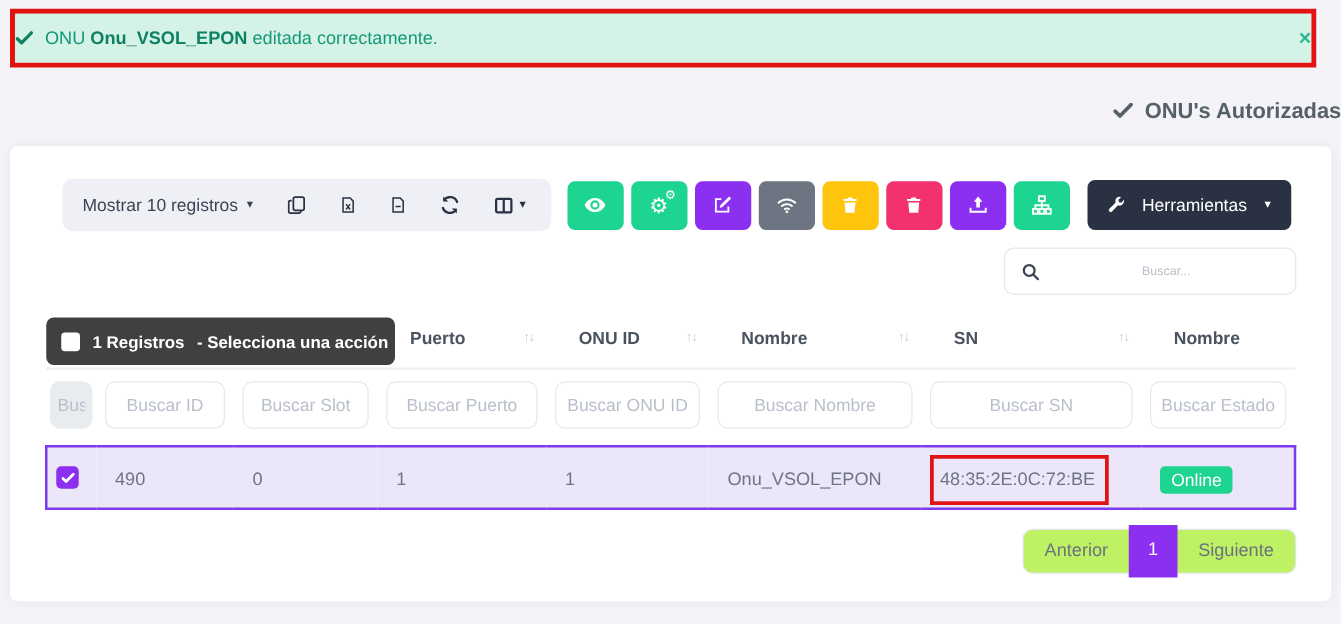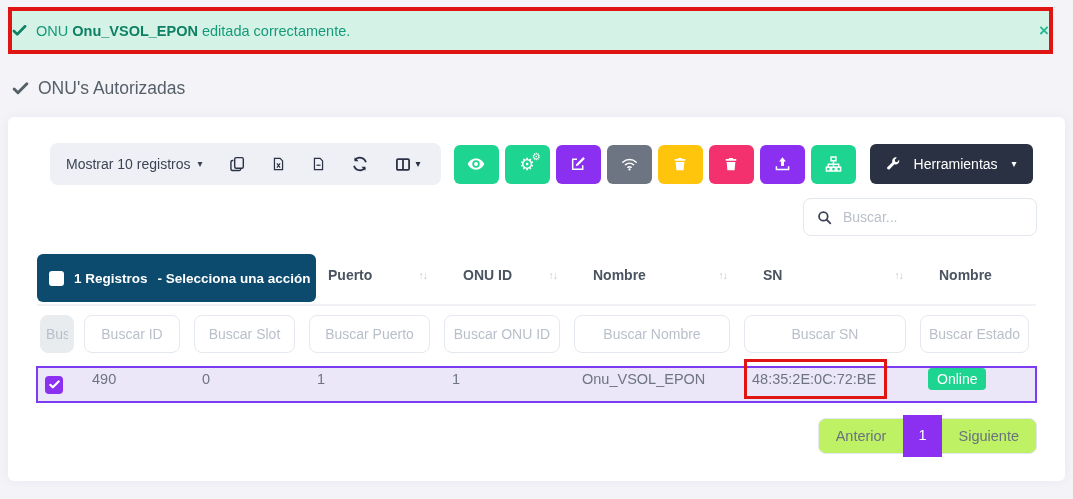--- a/index.html
+++ b/index.html
@@ -28,21 +28,21 @@
   .alert-msg b{ color:#0e8063; font-weight:700; }
   .alert-close{
     margin-left:auto; color:#27b894; font-size:17px; font-weight:700;
     cursor:pointer; line-height:1;
   }
 
   
   .page-title{
     display:flex; align-items:center; gap:9px;
     margin:24px 0 0 12px;
-    color:#566069; font-size:17.5px; font-weight:400;
+    color:#566069; font-size:17.5px; font-weight:700;justify-content:flex-end;
   }
 
   
   .card{
     background:#fff;
     margin:18px 8px 0 8px;
     border-radius:6px;
     box-shadow:0 0 12px rgba(40,40,80,.05);
     padding:26px 28px 20px 28px;
     height:364px;
@@ -86,50 +86,50 @@
 
   
   .search-row{ display:flex; justify-content:flex-end; margin-top:13px; }
   .search-box{
     width:234px; height:38px;
     border:1px solid #e3e7ee; border-radius:8px; background:#fff;
     display:flex; align-items:center; gap:11px; padding:0 13px;
     color:#3c4354;
   }
   .search-box input{
-    border:none; outline:none; flex:1; font-size:14px; color:#6e7582;
-    font-family:"Liberation Sans", sans-serif; background:transparent; min-width:0;
+    border:none; outline:none; flex:1; font-size:10px; color:#6e7582;
+    font-family:"Liberation Sans", sans-serif; background:transparent; min-width:0;text-align:center;
   }
   .search-box input::placeholder{ color:#b9bfca; }
 
   
   table{ width:100%; border-collapse:collapse; table-layout:fixed; margin-top:14px; }
   th{ text-align:left; vertical-align:middle; font-size:14px; color:#4b5360;
       padding:4px 6px 8px 14px; border-bottom:2px solid #f0f2f6; }
   .th-flex{ display:flex; align-items:center; justify-content:space-between;padding-left:12px; }
   .sort{ color:#c7ccd6; font-size:10.5px; letter-spacing:-1px; padding-right:4px; }
   .bulk{
-    background:#0c4a6e; border-radius:6px; height:48px; width:279px;
+    background:#404040; border-radius:6px; height:38px; width:279px;
     display:flex; align-items:center; gap:10px; padding:0 12px;
     color:#fff; font-size:13.5px; cursor:pointer; white-space:nowrap;
     position:relative; z-index:2; margin-bottom:-6px;
   }
   .bulk-cb{ width:15px; height:15px; background:#fff; border-radius:3px; flex:none; }
   .bulk-count{ font-weight:700; }
   .filter-row td{ padding:9px 7px 13px 7px; }
   .f-input{
     width:100%; height:38px; border:1px solid #e4e8ef; border-radius:8px;
     background:#fff; text-align:center; font-size:14px; color:#6e7582;
     font-family:"Liberation Sans", sans-serif; outline:none; padding:0 8px;
   }
   .f-input::placeholder{ color:#b9bfca; }
   .f-select{ background:#e9ecef; border-color:#e9ecef; padding:0 5px; }
 
   .data-row{ background:#ece6f9; border:2px solid #7c3bf0; }
-  .data-row td{ font-size:14.5px; color:#6e7582; padding:0 6px 11px 15px; }
+  .data-row td{ font-size:14.5px; color:#6e7582; padding:15px 6px 11px 15px; }
   .data-row td:first-child{ padding:6px 0 6px 7px; }
   .row-cb{
     width:18px; height:18px; background:#8b2ff0; border-radius:4px;
     display:flex; align-items:center; justify-content:center; cursor:pointer;
   }
   .sn-box{
     display:inline-block; border:3px solid #e11414;
     margin:-11px 0 -11px -8px; padding:9px 8px 9px 5px; position:relative; z-index:1;
     white-space:nowrap;
   }

